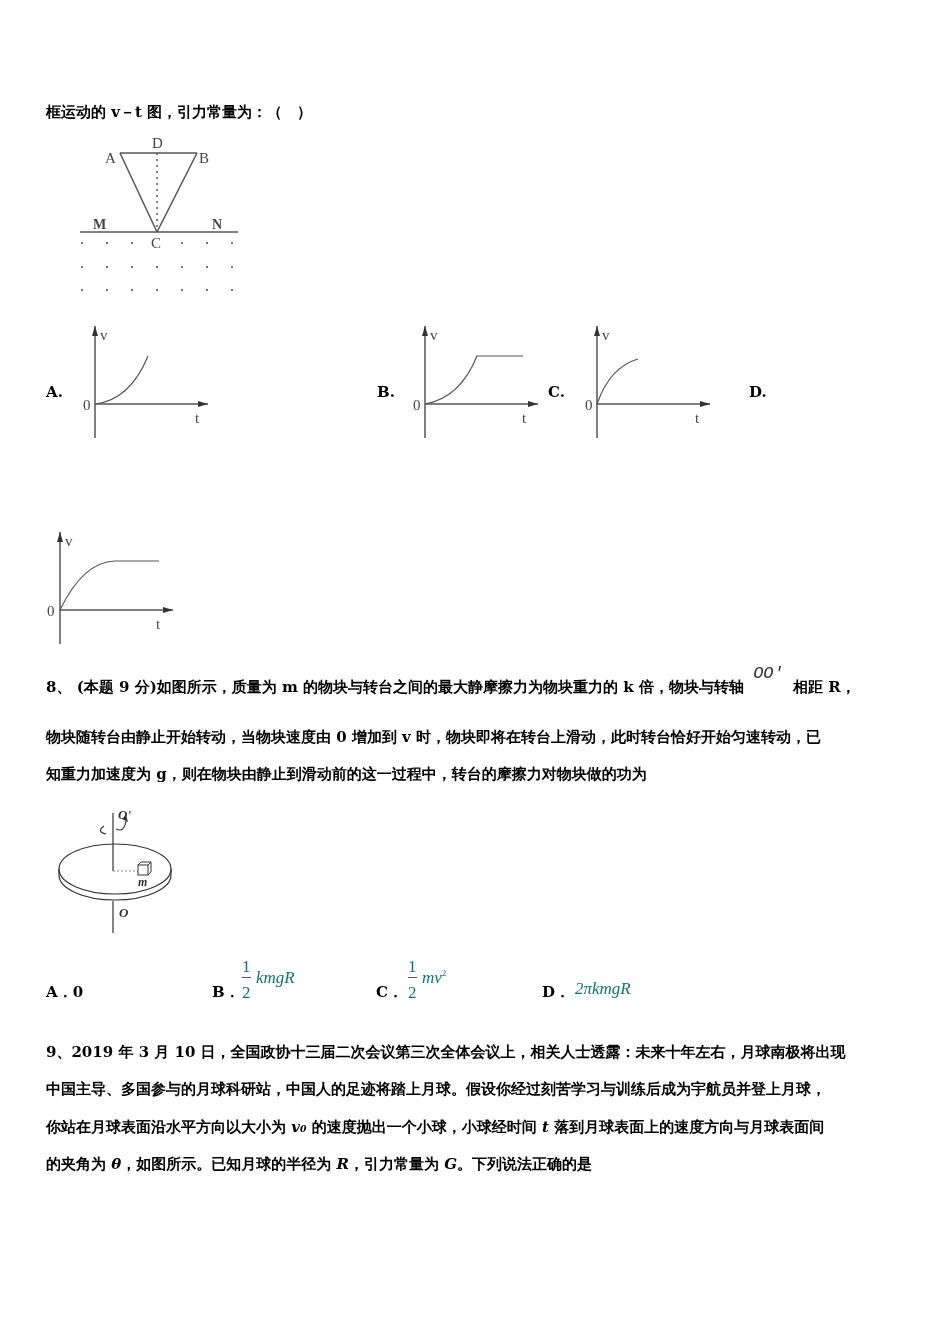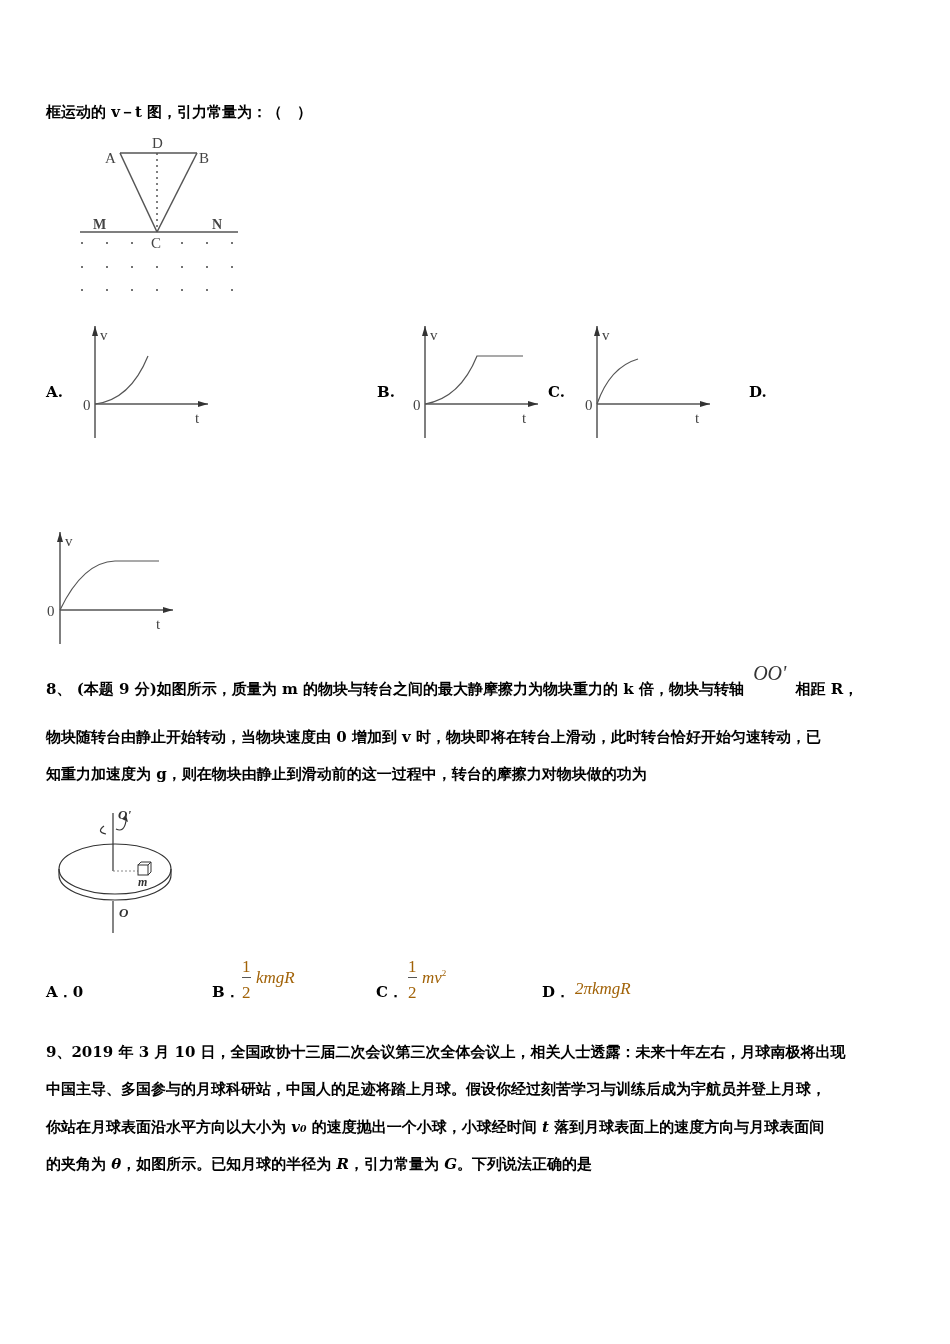--- a/index.html
+++ b/index.html
@@ -2,21 +2,21 @@
 <html><head>
 <meta charset="utf-8">
 <style>
   html, body { margin:0; padding:0; background:#ffffff; }
   body { width:950px; height:1344px; position:relative; overflow:hidden;
          font-family: "DejaVu Serif", "Liberation Serif", serif; color:#000; }
   .abs { position:absolute; }
   .line { position:absolute; left:46px; font-size:15px; font-weight:bold; white-space:nowrap; line-height:20px; }
   .opt { position:absolute; font-size:15px; font-weight:bold; }
   .math { font-family: "Liberation Serif", "DejaVu Serif", serif; font-style:italic; font-weight:normal; color:#333; }
-  .frac { position:absolute; font-family:"Liberation Serif", serif; font-weight:normal; color:#a16207; font-size:17px; }
+  .frac { position:absolute; font-family:"Liberation Serif", serif; font-weight:normal; color:#0f766e; font-size:17px; }
   svg text { font-family: "Liberation Serif", "DejaVu Serif", serif; }
 </style>
 </head>
 <body>
 
 <div class="line" style="top:102px;">框运动的 v－t 图，引力常量为：（　）</div>
 
 <svg class="abs" style="left:75px;top:132px;" width="170" height="165">
   <line x1="45" y1="21" x2="122" y2="21" stroke="#555" stroke-width="1.5"></line>
   <line x1="45" y1="21" x2="82" y2="100" stroke="#555" stroke-width="1.5"></line>
@@ -97,21 +97,21 @@
   <line x1="15" y1="82" x2="128" y2="82" stroke="#555" stroke-width="1.5"></line>
   <polygon points="118,79 128,82 118,85" fill="#333"></polygon>
   <path d="M15,82 Q38,34 70,33 L114,33" fill="none" stroke="#555" stroke-width="1.2"></path>
   <text x="20" y="18" font-size="15" fill="#444">v</text>
   <text x="2" y="88" font-size="15" fill="#444">0</text>
   <text x="111" y="101" font-size="15" fill="#444">t</text>
 </svg>
 
 <div class="line" style="top:677px;">
   <span>8、 (本题 9 分)如图所示，质量为 m 的物块与转台之间的最大静摩擦力为物块重力的 k 倍，物块与转轴</span>
-  <span class="math" style="position:relative;top:-14px;font-size:20px;margin:0 4px;">OO'</span>
+  <span class="math" style="position:relative;top:-14px;font-size:17px;margin:0 4px;font-family:Liberation Mono, monospace;">OO'</span>
   <span>相距 R，</span>
 </div>
 <div class="line" style="top:727px;">物块随转台由静止开始转动，当物块速度由 0 增加到 v 时，物块即将在转台上滑动，此时转台恰好开始匀速转动，已</div>
 <div class="line" style="top:764px;text-align:right;">知重力加速度为 g，则在物块由静止到滑动前的这一过程中，转台的摩擦力对物块做的功为</div>
 
 <svg class="abs" style="left:52px;top:805px;" width="130" height="130">
   <line x1="61" y1="8" x2="61" y2="66" stroke="#333" stroke-width="1.2"></line>
   <path d="M52,21 q-8,6 2,8 M64,24 q8,4 10,-8" fill="none" stroke="#333" stroke-width="1.2"></path>
   <polygon points="70,14 74,10 76,17" fill="#333"></polygon>
   <text x="66" y="14" font-size="13" font-style="italic" font-weight="bold" fill="#333">O'</text>

